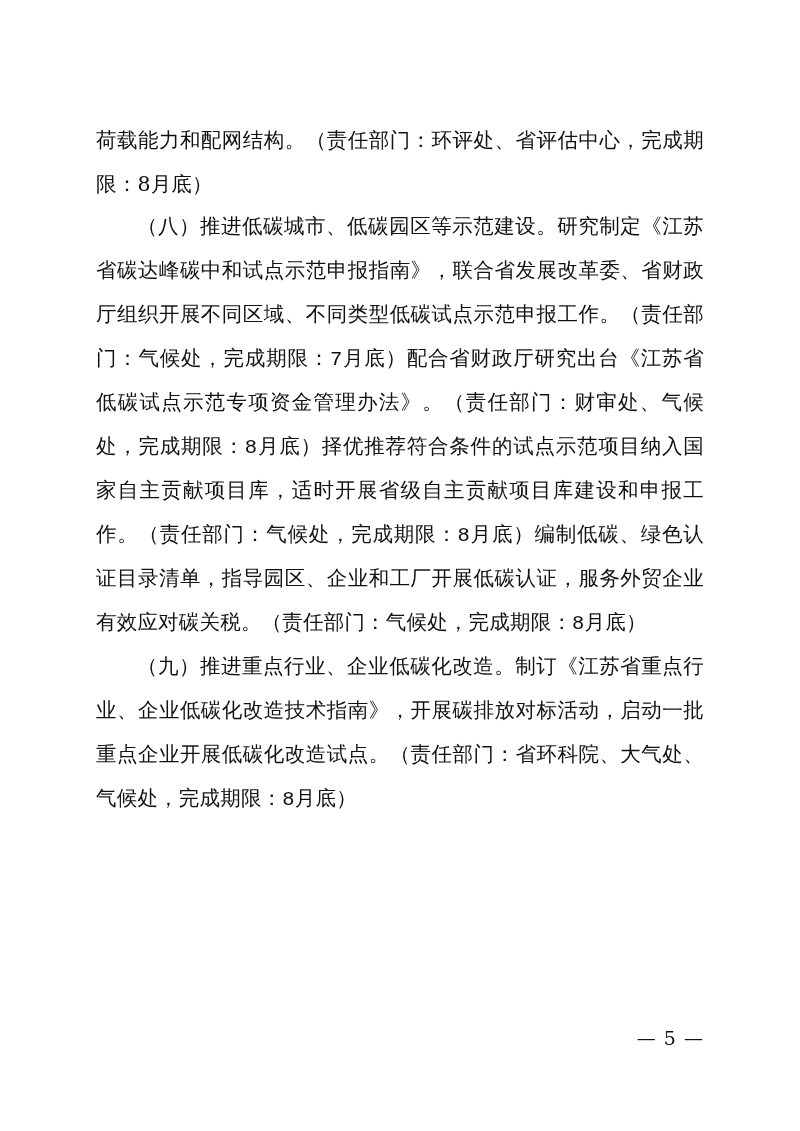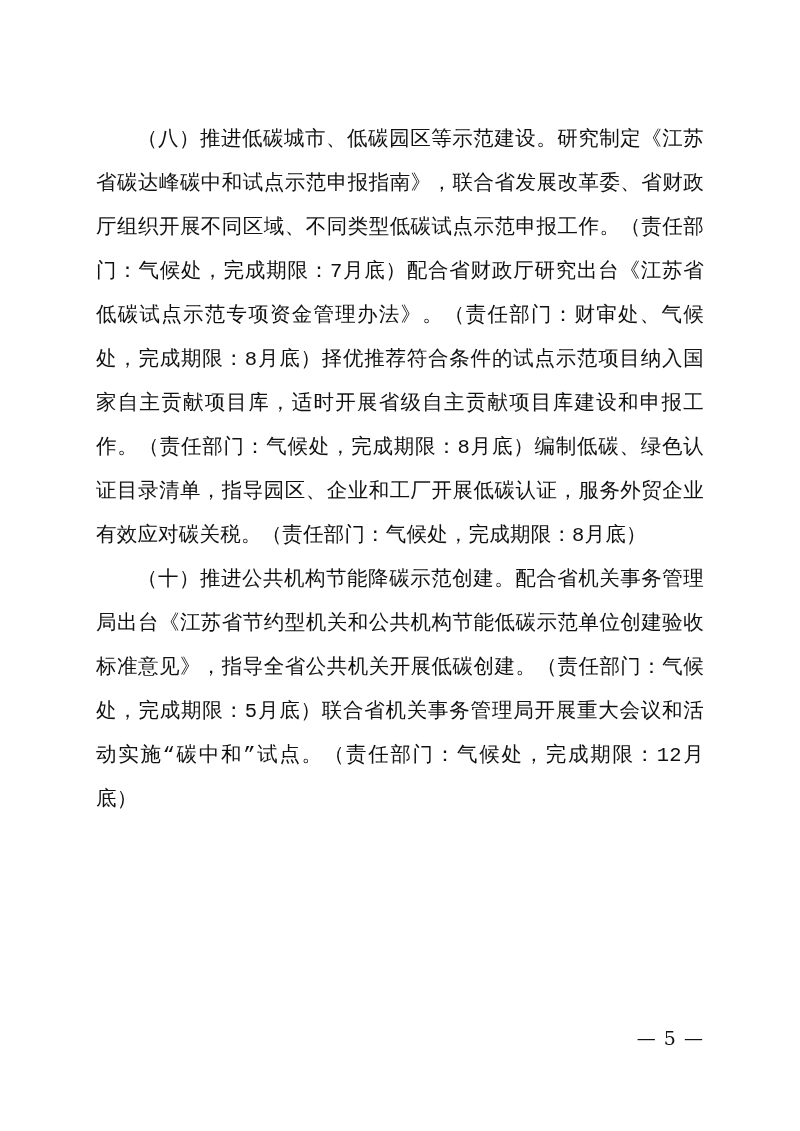--- a/index.html
+++ b/index.html
@@ -51,23 +51,24 @@
     letter-spacing: 1px;
   }
 </style>
 </head>
 <body>
 
 <div class="page">
 
   <div class="body-text">
 
+    <p class="para">荷载能力和配网结构。（责任部门：环评处、省评估中心，完成期限：8月底）</p>
 
     <p class="para indent">（八）推进低碳城市、低碳园区等示范建设。研究制定《江苏省碳达峰碳中和试点示范申报指南》，联合省发展改革委、省财政厅组织开展不同区域、不同类型低碳试点示范申报工作。（责任部门：气候处，完成期限：7月底）配合省财政厅研究出台《江苏省低碳试点示范专项资金管理办法》。（责任部门：财审处、气候处，完成期限：8月底）择优推荐符合条件的试点示范项目纳入国家自主贡献项目库，适时开展省级自主贡献项目库建设和申报工作。（责任部门：气候处，完成期限：8月底）编制低碳、绿色认证目录清单，指导园区、企业和工厂开展低碳认证，服务外贸企业有效应对碳关税。（责任部门：气候处，完成期限：8月底）</p>
 
+    <p class="para indent">（九）推进重点行业、企业低碳化改造。制订《江苏省重点行业、企业低碳化改造技术指南》，开展碳排放对标活动，启动一批重点企业开展低碳化改造试点。（责任部门：省环科院、大气处、气候处，完成期限：8月底）</p>
 
-    <p class="para indent">（十）推进公共机构节能降碳示范创建。配合省机关事务管理局出台《江苏省节约型机关和公共机构节能低碳示范单位创建验收标准意见》，指导全省公共机关开展低碳创建。（责任部门：气候处，完成期限：5月底）联合省机关事务管理局开展重大会议和活动实施“碳中和”试点。（责任部门：气候处，完成期限：12月底）</p>
 
   </div>
 
   <div class="footer">— 5 —</div>
 
 </div>
 
 </body></html>

